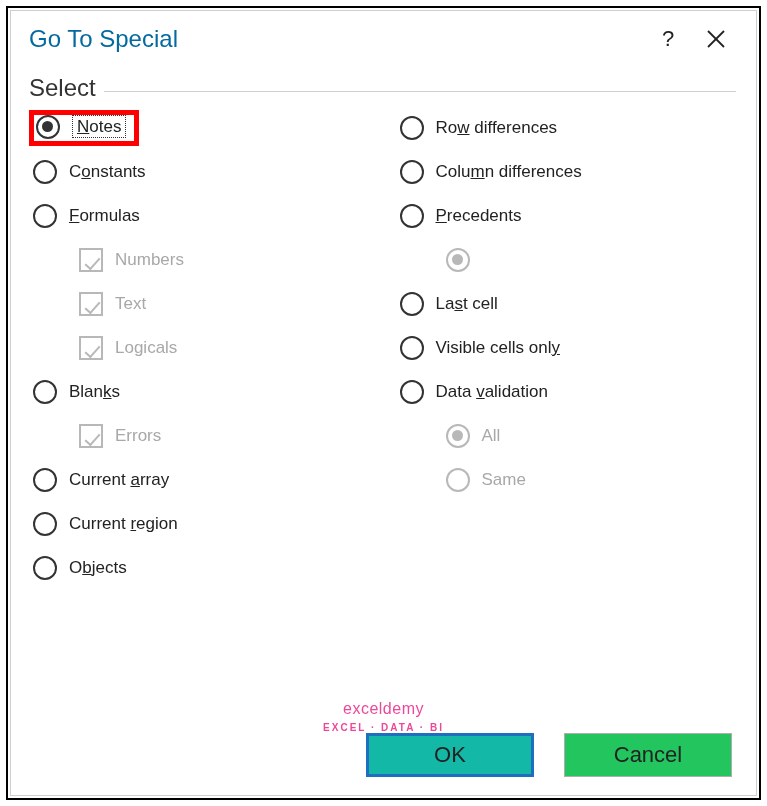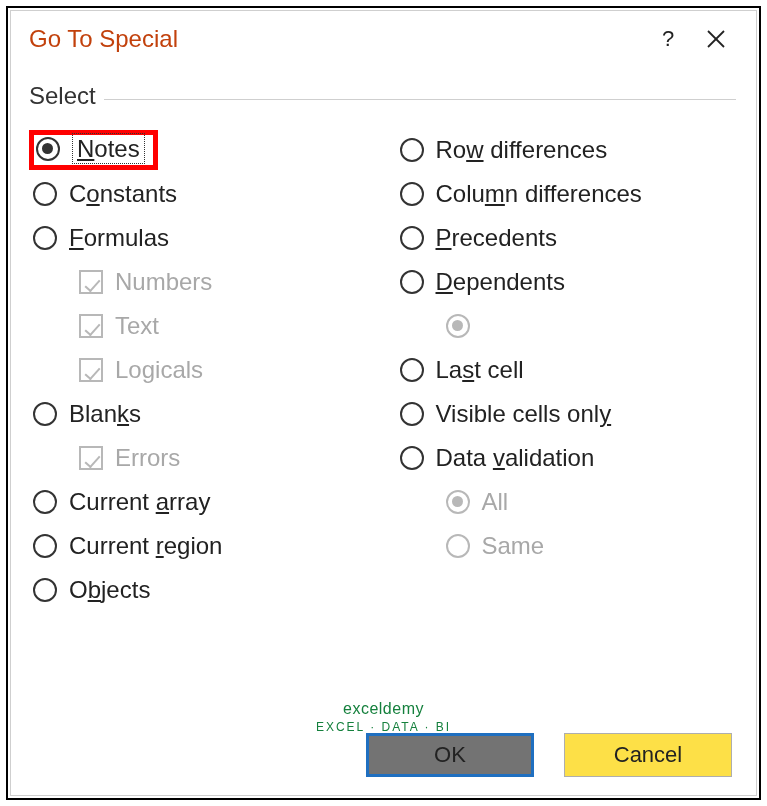--- a/index.html
+++ b/index.html
@@ -26,21 +26,21 @@
     flex-direction: column;
   }
   .titlebar {
     display: flex;
     align-items: center;
     padding: 10px 16px 8px 18px;
     background: #fff;
   }
   .titlebar .title {
     font-size: 24px;
-    color: #c2410c;
+    color: #0369a1;
     flex: 1;
   }
   .titlebar .btn-help,
   .titlebar .btn-close {
     width: 48px;
     height: 36px;
     display: flex;
     align-items: center;
     justify-content: center;
     font-size: 22px;
@@ -52,22 +52,22 @@
     stroke-width: 1.8;
   }
   .content {
     flex: 1;
     padding: 18px 20px 8px 20px;
   }
   
   .groupbox {
     position: relative;
     border-top: 1px solid #cfcfcf;
-    margin-top: 16px;
-    padding-top: 28px;
+    margin-top: 8px;
+    padding-top: 14px;
   }
   .group-label {
     position: absolute;
     top: -18px;
     left: -2px;
     background: #fff;
     padding: 0 8px 0 0;
     font-size: 24px;
     color: #333;
   }
@@ -125,21 +125,21 @@
     position: absolute;
     left: 4px;
     top: 8px;
     width: 13px;
     height: 6px;
     border-left: 2.5px solid #b8b8b8;
     border-bottom: 2.5px solid #b8b8b8;
     transform: rotate(-48deg);
   }
   .opt-label {
-    font-size: 24px;
+    font-size: 17px;
     color: #222;
   }
   .opt-label.disabled {
     color: #a8a8a8;
     text-align: center;
   }
   .u { text-decoration: underline; }
   .dotted-focus {
     border: 1.5px dotted #333;
     padding: 1px 4px;
@@ -156,46 +156,47 @@
     display: flex;
     justify-content: flex-end;
     gap: 30px;
     padding: 8px 24px 18px 0;
   }
   .btn {
     min-width: 168px;
     height: 44px;
     font-size: 22px;
     border: 1px solid #aeaeae;
-    background: #fde047;
+    background: #22c55e;
     color: #222;
     display: flex;
     align-items: center;
     justify-content: center;
     cursor: pointer;
   }
   .btn.primary {
     border: 3px solid #1f6fc0;
-    background: #737373;
+    background: #14b8a6;
   }
   .watermark {
     position: absolute;
     left: 50%;
     bottom: 60px;
     transform: translateX(-50%);
     font-size: 16px;
-    color: #15803d;
+    color: #ec4899;
     letter-spacing: 0.5px;
     pointer-events: none;
     text-align: center;
     line-height: 1.1;
   }
   .watermark .sub-wm {
-    font-size: 12px;
+    font-size: 10px;
     letter-spacing: 2px;
+    font-weight: bold;
   }
   .dialog { position: relative; }
 </style>
 </head>
 <body>
 
 <div class="outer-border">
 <div class="dialog">
 
   <div class="titlebar">
@@ -278,24 +279,20 @@
             <span class="opt-label">Ro<span class="u">w</span> differences</span>
           </div>
           <div class="row">
             <span class="radio"></span>
             <span class="opt-label">Colu<span class="u">m</span>n differences</span>
           </div>
           <div class="row">
             <span class="radio"></span>
             <span class="opt-label"><span class="u">P</span>recedents</span>
           </div>
-          <div class="row">
-            <span class="radio"></span>
-            <span class="opt-label"><span class="u">D</span>ependents</span>
-          </div>
 
           <div class="row sub">
             <span class="radio disabled selected"></span>
           </div>
 
           <div class="row">
             <span class="radio"></span>
             <span class="opt-label">La<span class="u">s</span>t cell</span>
           </div>
           <div class="row">

